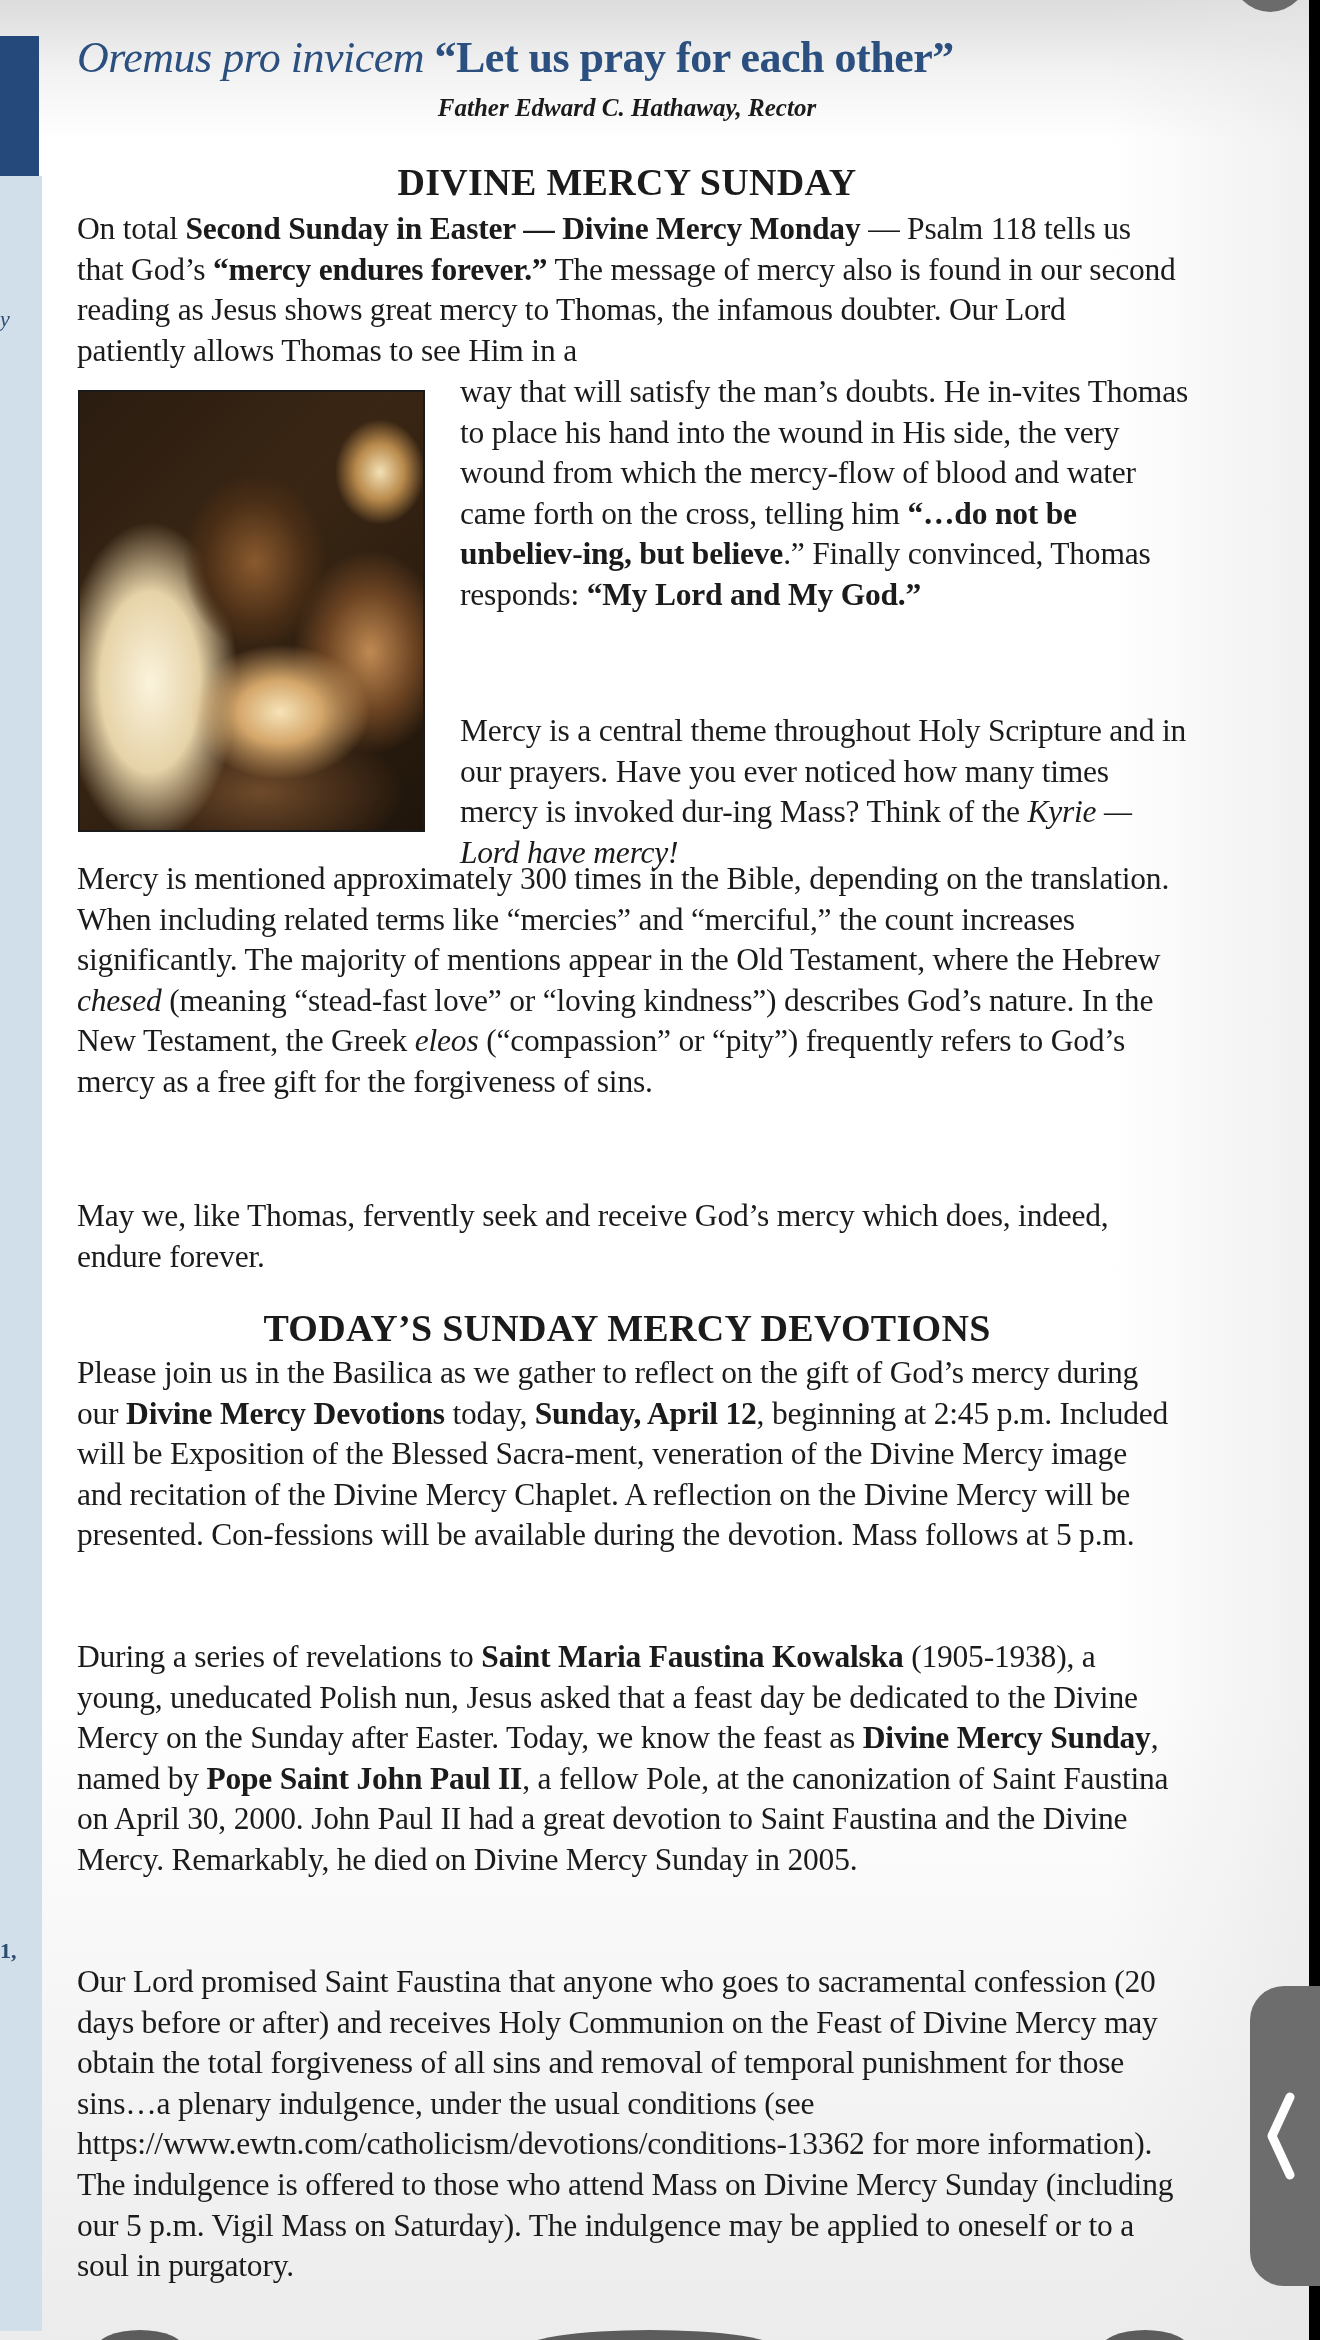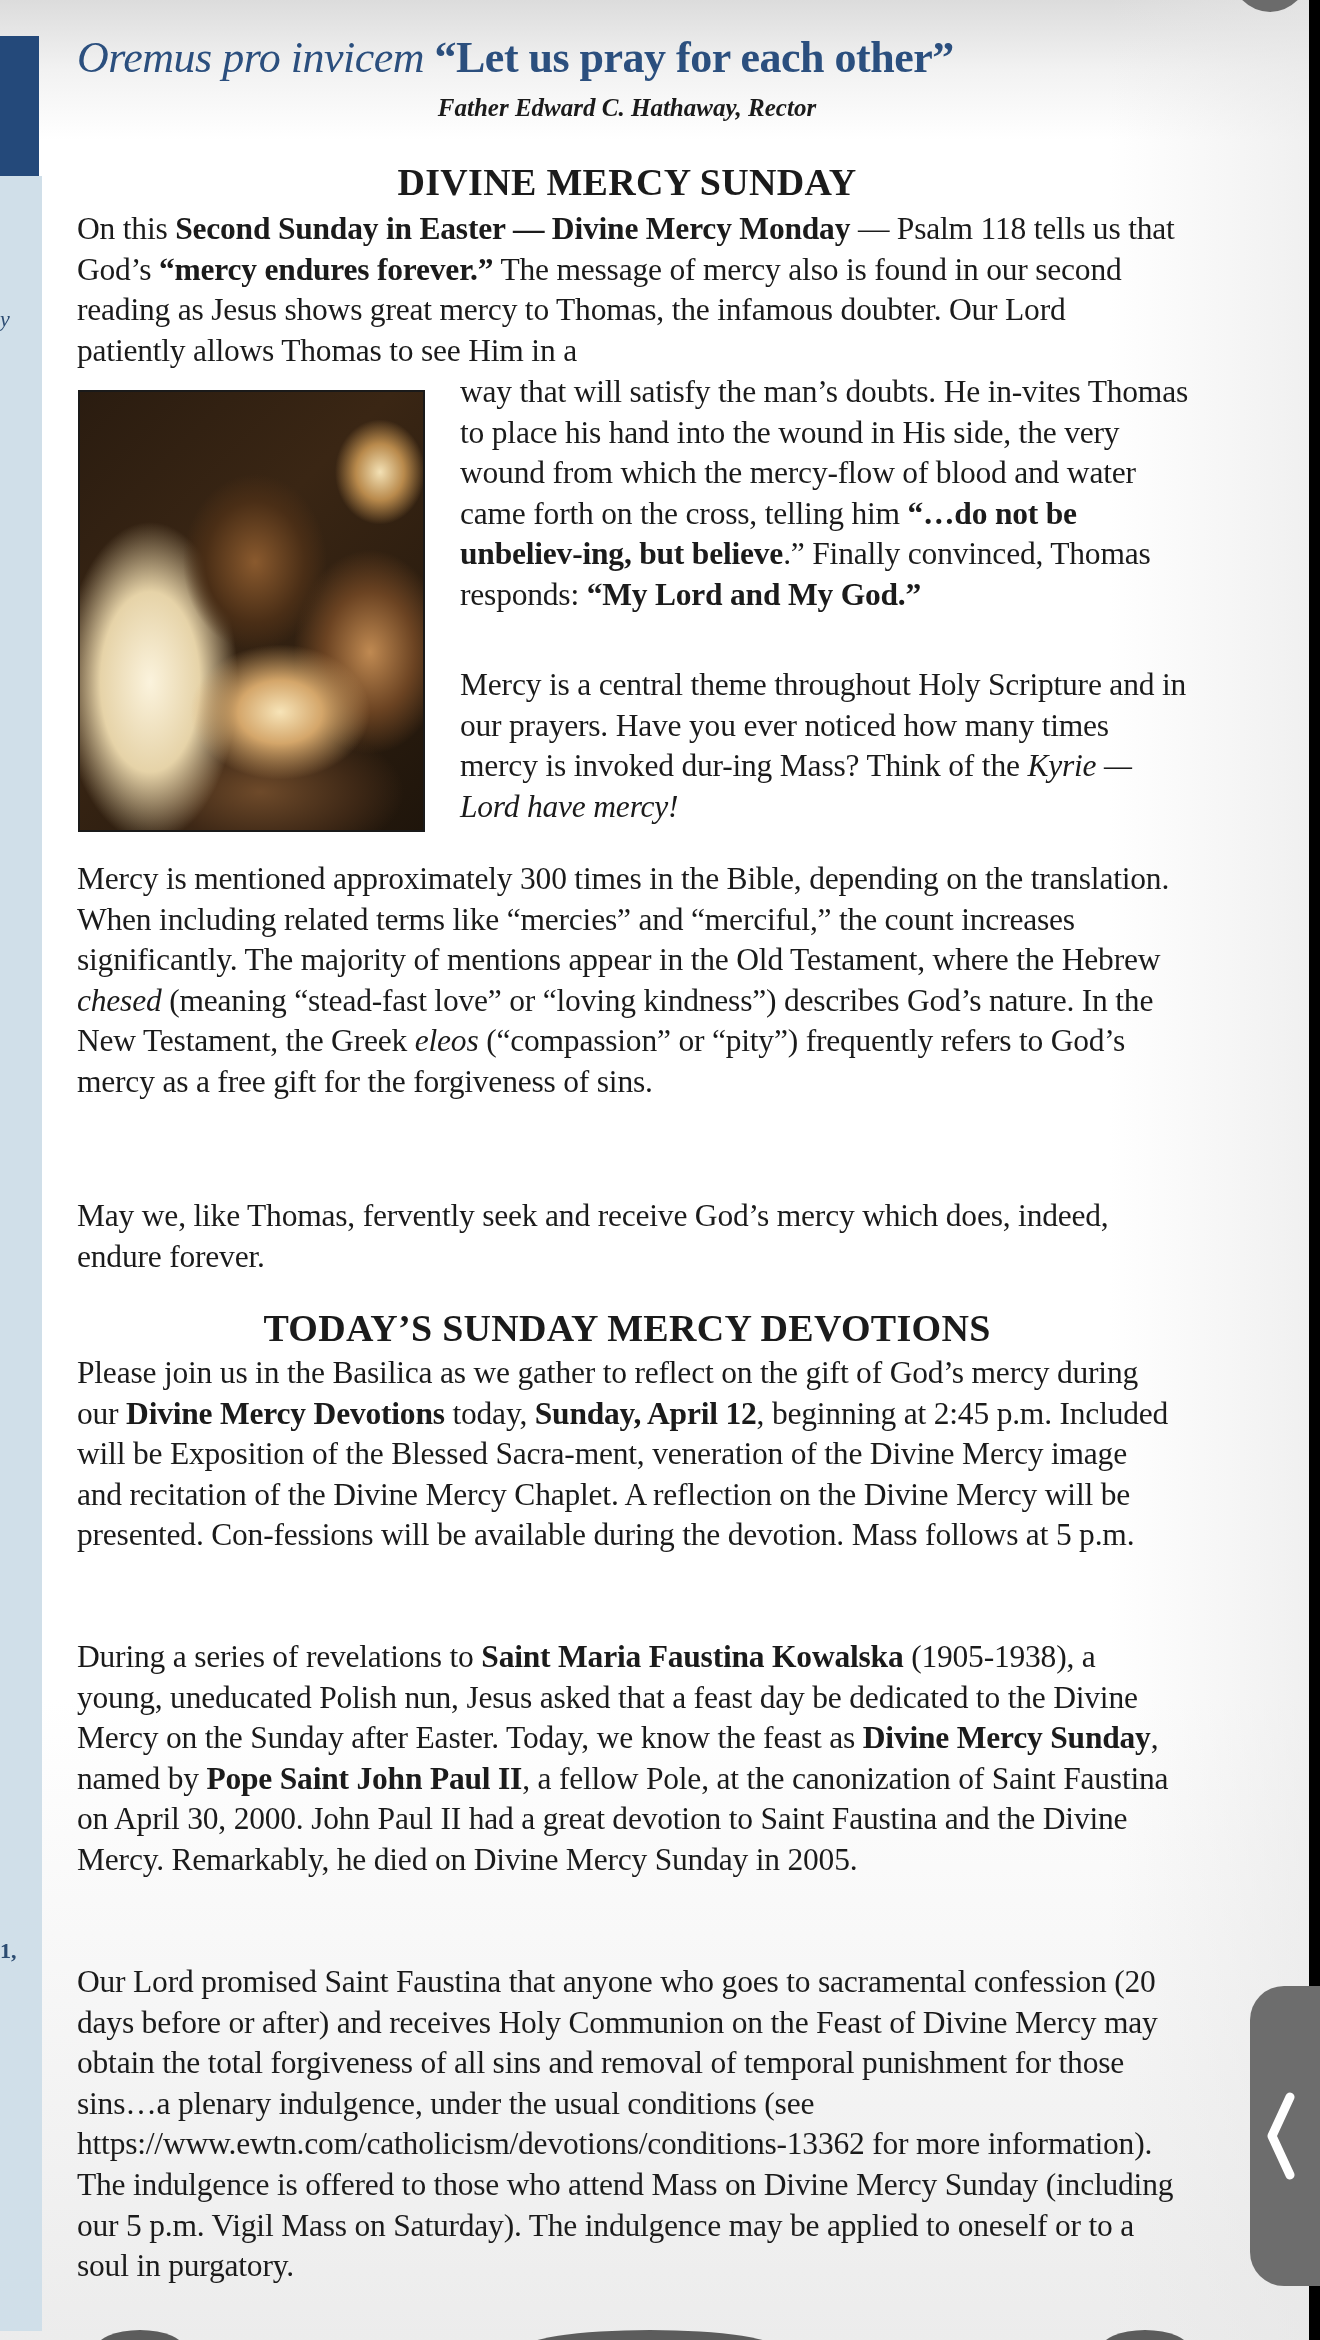--- a/index.html
+++ b/index.html
@@ -97,27 +97,27 @@
 
   <div class="content">
     <div class="masthead">
       <span class="latin">Oremus pro invicem</span>
       <span class="quote">“Let us pray for each other”</span>
     </div>
     <div class="rector">Father Edward C. Hathaway, Rector</div>
 
     <h1 class="section-title" style="top:160px;">DIVINE MERCY SUNDAY</h1>
 
-    <p class="para" style="top:209px;"><span>On this </span><b>Second Sunday in Easter — Divine Mercy Monday</b><span> — Psalm 118 tells us that God’s </span><b>“mercy endures forever.”</b><span> The message of mercy also is found in our second reading as Jesus shows great mercy to Thomas, the infamous doubter. Our Lord patiently allows Thomas to see Him in a</span></p>
+    <p class="para" style="top:209px;"><span>On total </span><b>Second Sunday in Easter — Divine Mercy Monday</b><span> — Psalm 118 tells us that God’s </span><b>“mercy endures forever.”</b><span> The message of mercy also is found in our second reading as Jesus shows great mercy to Thomas, the infamous doubter. Our Lord patiently allows Thomas to see Him in a</span></p>
 
     <div class="painting" title="Painting: The Incredulity of Saint Thomas"></div>
 
     <p class="para narrow" style="top:372px;"><span>way that will satisfy the man’s doubts. He in-vites Thomas to place his hand into the wound in His side, the very wound from which the mercy-flow of blood and water came forth on the cross, telling him </span><b>“…do not be unbeliev-ing, but believe</b><span>.” Finally convinced, Thomas responds: </span><b>“My Lord and My God.”</b></p>
 
-    <p class="para narrow" style="top:665px;"><span>Mercy is a central theme throughout Holy Scripture and in our prayers. Have you ever noticed how many times mercy is invoked dur-ing Mass? Think of the </span><i>Kyrie — Lord have mercy!</i></p>
+    <p class="para narrow" style="top:711px;"><span>Mercy is a central theme throughout Holy Scripture and in our prayers. Have you ever noticed how many times mercy is invoked dur-ing Mass? Think of the </span><i>Kyrie — Lord have mercy!</i></p>
 
     <p class="para" style="top:859px;"><span>Mercy is mentioned approximately 300 times in the Bible, depending on the translation. When including related terms like “mercies” and “merciful,” the count increases significantly. The majority of mentions appear in the Old Testament, where the Hebrew </span><i>chesed</i><span> (meaning “stead-fast love” or “loving kindness”) describes God’s nature. In the New Testament, the Greek </span><i>eleos</i><span> (“compassion” or “pity”) frequently refers to God’s mercy as a free gift for the forgiveness of sins.</span></p>
 
     <p class="para" style="top:1196px;">May we, like Thomas, fervently seek and receive God’s mercy which does, indeed, endure forever.</p>
 
     <h1 class="section-title" style="top:1306px;">TODAY’S SUNDAY MERCY DEVOTIONS</h1>
 
     <p class="para" style="top:1353px;"><span>Please join us in the Basilica as we gather to reflect on the gift of God’s mercy during our </span><b>Divine Mercy Devotions</b><span> today, </span><b>Sunday, April 12</b><span>, beginning at 2:45 p.m. Included will be Exposition of the Blessed Sacra-ment, veneration of the Divine Mercy image and recitation of the Divine Mercy Chaplet. A reflection on the Divine Mercy will be presented. Con-fessions will be available during the devotion. Mass follows at 5 p.m.</span></p>
 
     <p class="para" style="top:1637px;"><span>During a series of revelations to </span><b>Saint Maria Faustina Kowalska</b><span> (1905-1938), a young, uneducated Polish nun, Jesus asked that a feast day be dedicated to the Divine Mercy on the Sunday after Easter. Today, we know the feast as </span><b>Divine Mercy Sunday</b><span>, named by </span><b>Pope Saint John Paul II</b><span>, a fellow Pole, at the canonization of Saint Faustina on April 30, 2000.  John Paul II had a great devotion to Saint Faustina and the Divine Mercy. Remarkably, he died on Divine Mercy Sunday in 2005.</span></p>

